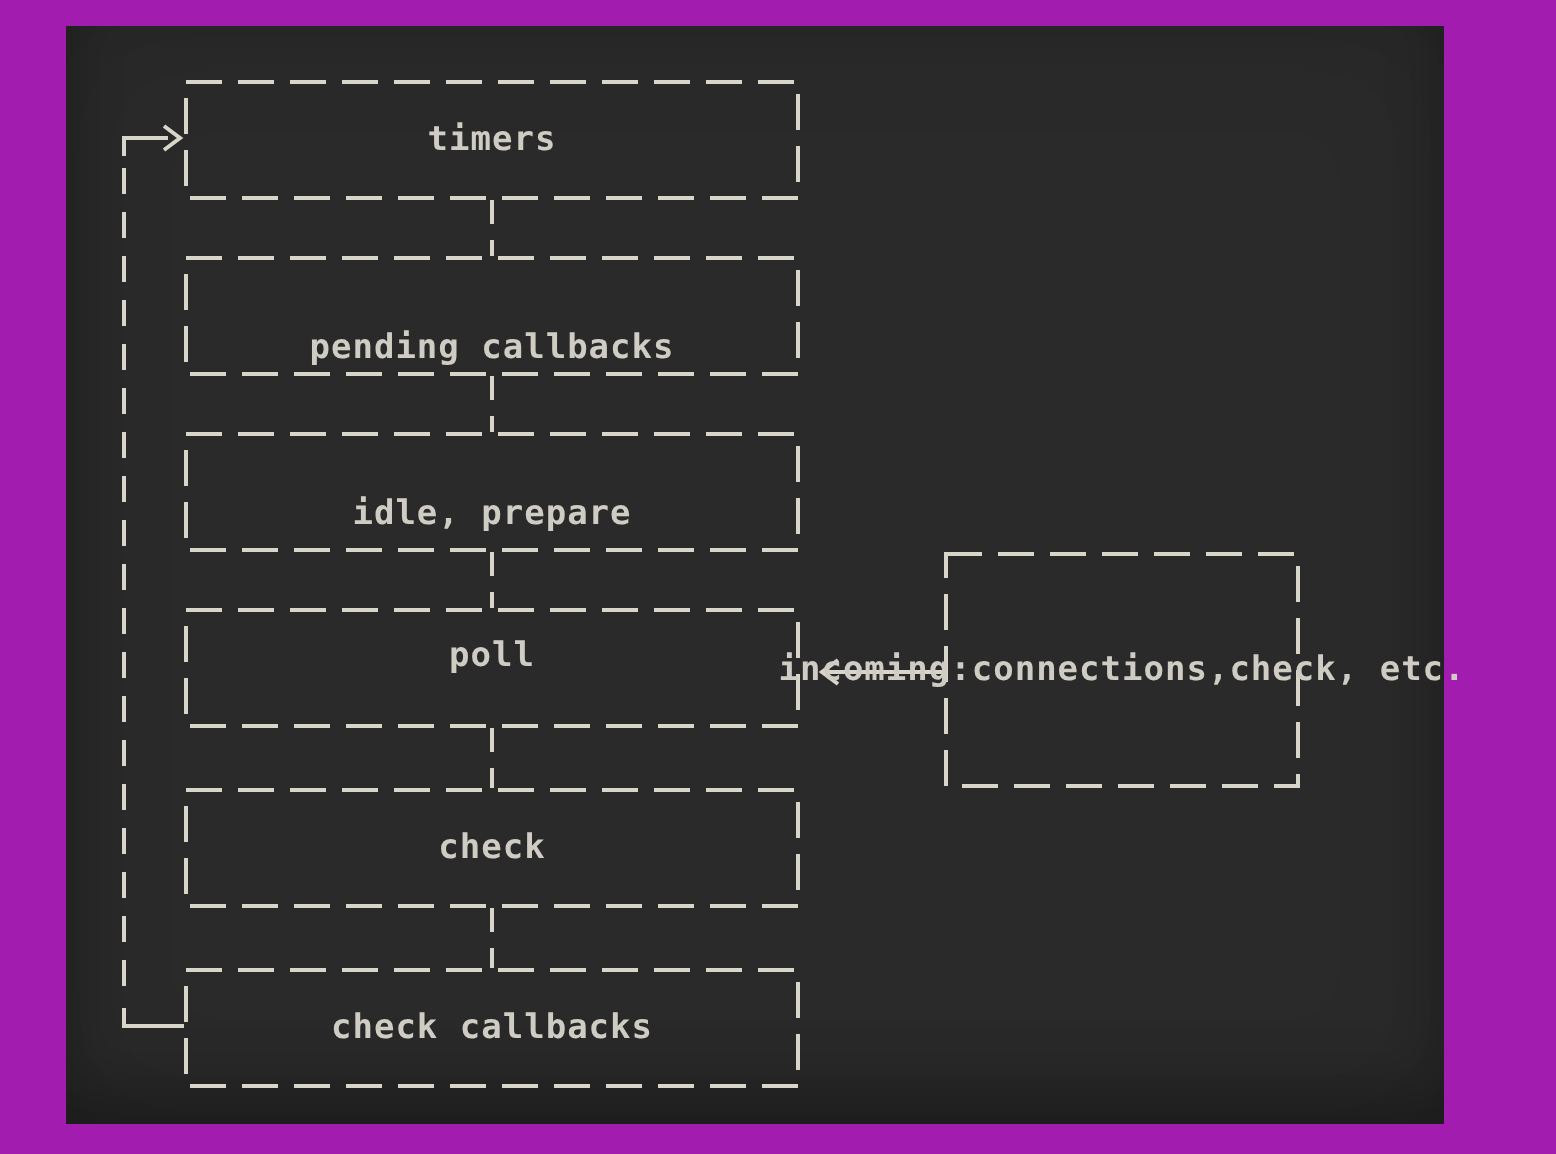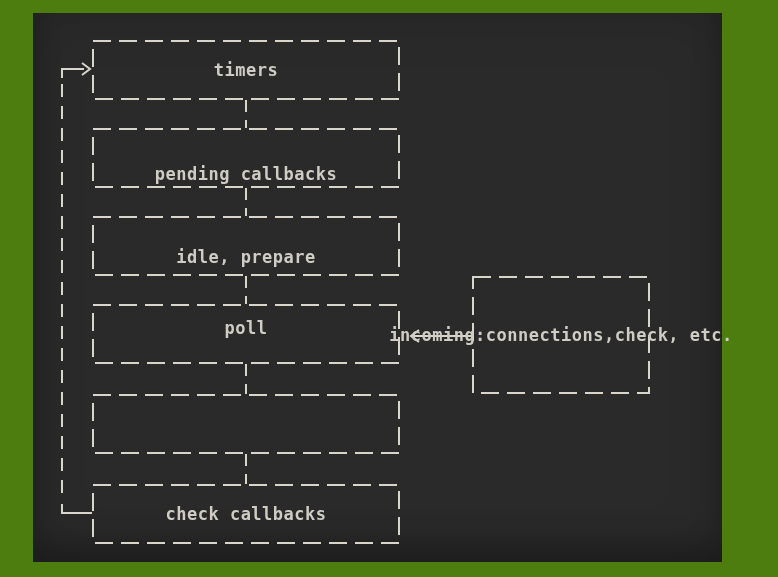--- a/index.html
+++ b/index.html
@@ -1,19 +1,19 @@
 <!DOCTYPE html>
 <html><head>
 <meta charset="utf-8">
 <style>
   html,body{margin:0;padding:0;background:#000;}
   .stage{
     position:relative;
     width:778px;height:577px;
-    background:#4d7c0f;
+    background:#a21caf;
     overflow:hidden;
     font-family:"DejaVu Sans Mono", monospace;
   }
   .panel{
     position:absolute;
     left:33px;top:13px;width:689px;height:549px;
     background:#2a2a2a;
     box-shadow:inset 0 -18px 28px rgba(0,0,0,0.25), inset 0 0 60px rgba(0,0,0,0.12);
   }
   svg.lines{position:absolute;left:0;top:0;width:778px;height:577px;}
@@ -63,20 +63,21 @@
 
       <path d="M473 336 H412"></path>
       <path d="M419 330 L411 336 L419 342"></path>
     </g>
   </svg>
 
   <div class="label phase-label" style="top:41px">timers</div>
   <div class="label phase-label" style="top:145px">pending callbacks</div>
   <div class="label phase-label" style="top:228px">idle, prepare</div>
   <div class="label phase-label" style="top:299px">poll</div>
+  <div class="label phase-label" style="top:395px">check</div>
   <div class="label phase-label" style="top:485px">check callbacks</div>
 
   <div class="label incoming-label">
     <span>incoming:</span>
     <span>connections,</span>
     <span>check, etc.</span>
   </div>
 
 </div>
 

